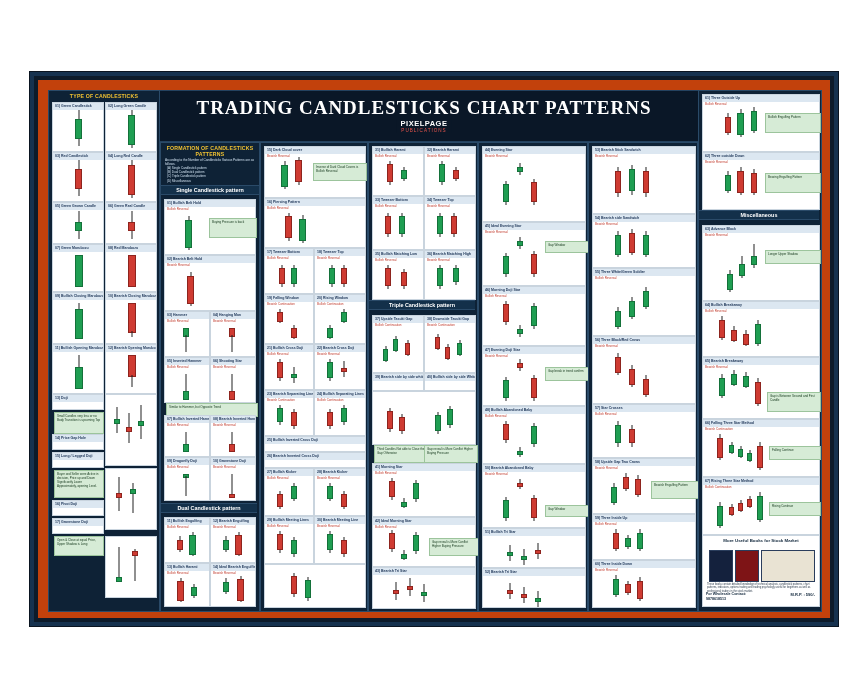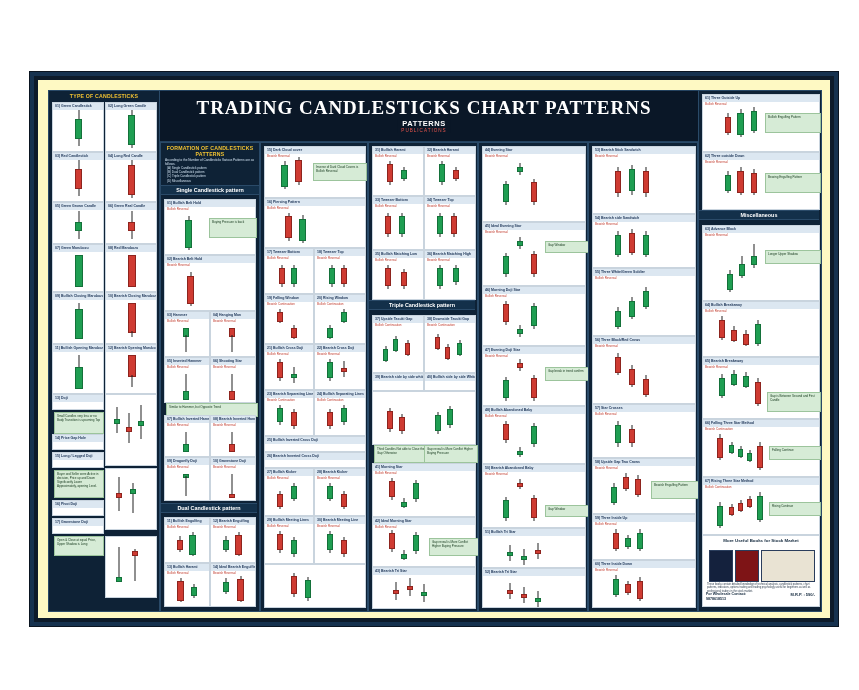--- a/index.html
+++ b/index.html
@@ -1,19 +1,19 @@
 <!DOCTYPE html>
 <html><head>
 <meta charset="utf-8">
 <style>
   html,body{margin:0;padding:0;background:#ffffff;}
   body{width:859px;height:690px;font-family:"Liberation Sans",sans-serif;overflow:hidden;}
   .page{position:relative;width:859px;height:690px;background:#fff;}
   .poster{position:absolute;left:30px;top:72px;width:800px;height:546px;background:#0d1b2a;border:4px solid #16324f;box-shadow:0 0 0 1px #0a1420;}
-  .poster-inner{position:absolute;left:4px;top:4px;right:4px;bottom:4px;background:#fef9c3;}
+  .poster-inner{position:absolute;left:4px;top:4px;right:4px;bottom:4px;background:#c2410c;}
   
   .titlebar{position:absolute;left:86px;top:10px;width:598px;height:50px;background:#0a1727;border:1px solid #24425f;}
   .title{color:#ffffff;font-size:19px;letter-spacing:1px;text-align:center;margin-top:6px;font-family:"Liberation Serif",serif;font-weight:bold;}
   .brandbox{position:absolute;left:50%;transform:translateX(-50%);top:28px;background:#0a1727;padding:0 4px;text-align:center;}
   .brand{color:#ffffff;font-size:7.5px;font-weight:bold;letter-spacing:.5px;}
   .brand2{color:#e8554d;font-size:4.6px;letter-spacing:1px;}
   
   .deco{position:absolute;top:14px;height:44px;width:80px;}
   .deco span{position:absolute;bottom:0;width:3px;}
   
@@ -65,21 +65,21 @@
         <span class="r" style="left:34px;height:10px;"></span>
         <span class="g" style="left:42px;height:19px;"></span>
         <span class="r" style="left:50px;height:28px;"></span>
         <span class="g" style="left:58px;height:13px;"></span>
         <span class="g" style="left:66px;height:22px;"></span>
       </div>
 
       <div class="titlebar">
         <div class="title">TRADING  CANDLESTICKS  CHART  PATTERNS</div>
         <div class="brandbox">
-          <div class="brand">PATTERNS</div>
+          <div class="brand">PIXELPAGE</div>
           <div class="brand2">PUBLICATIONS</div>
         </div>
       </div>
 
       <div class="col" style="left:10px;top:10px;width:110px;height:520px;">
         <div class="colhead">TYPE OF CANDLESTICKS</div>
         <div style="position:relative;height:505px;">
           <div class="card" style="left:3px;top:2px;width:50px;height:48px;">
             <div class="ttl">01) Green Candlestick</div>
             <div class="cnd" style="left:22px;top:7px;width:7px;height:36px;">

